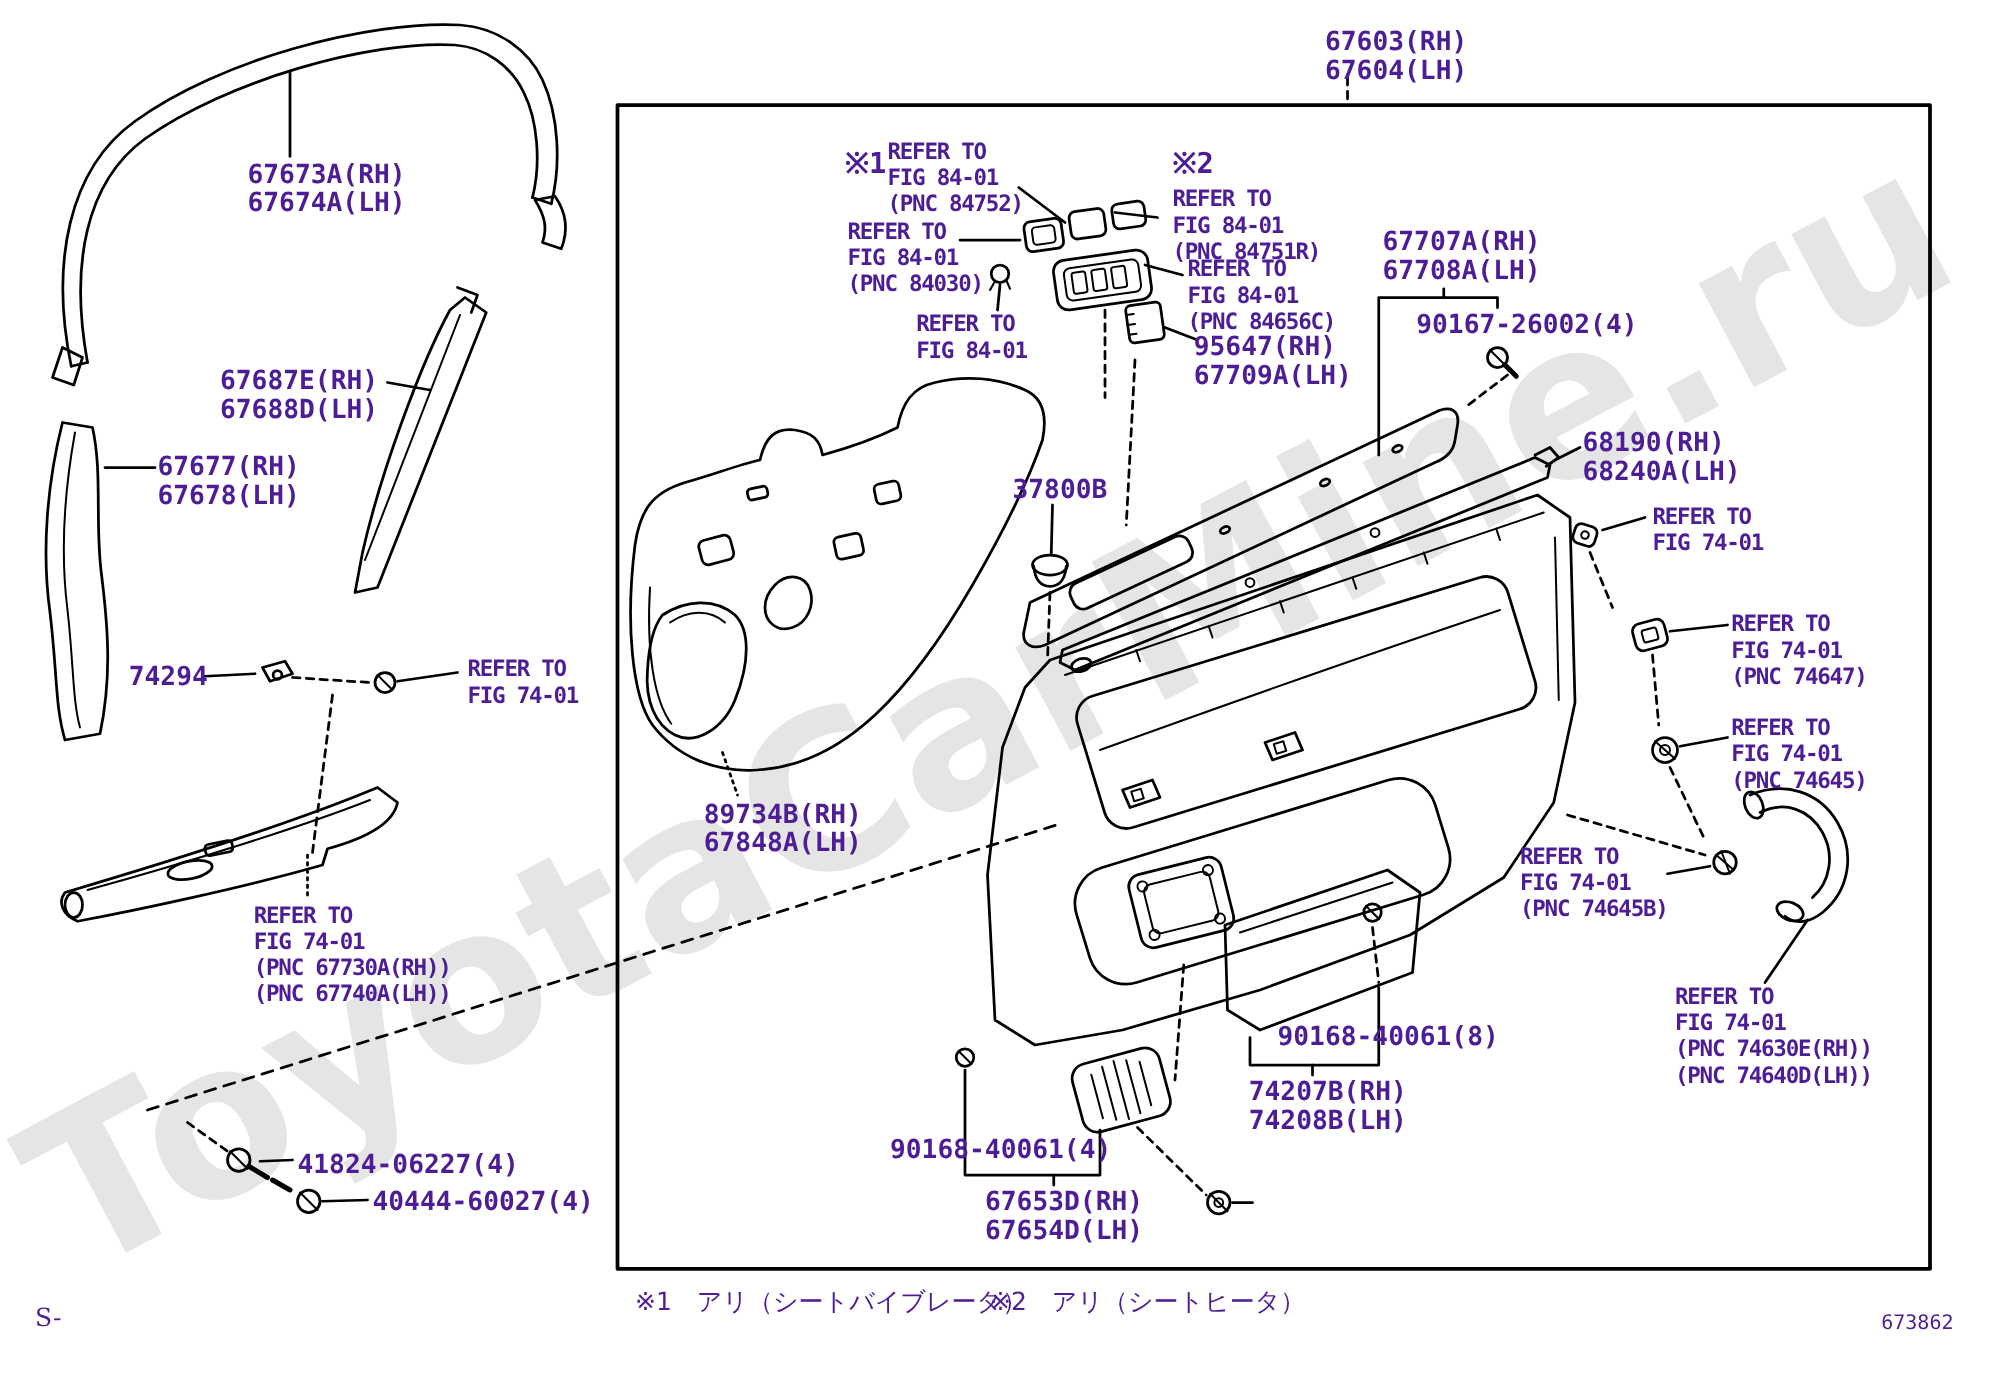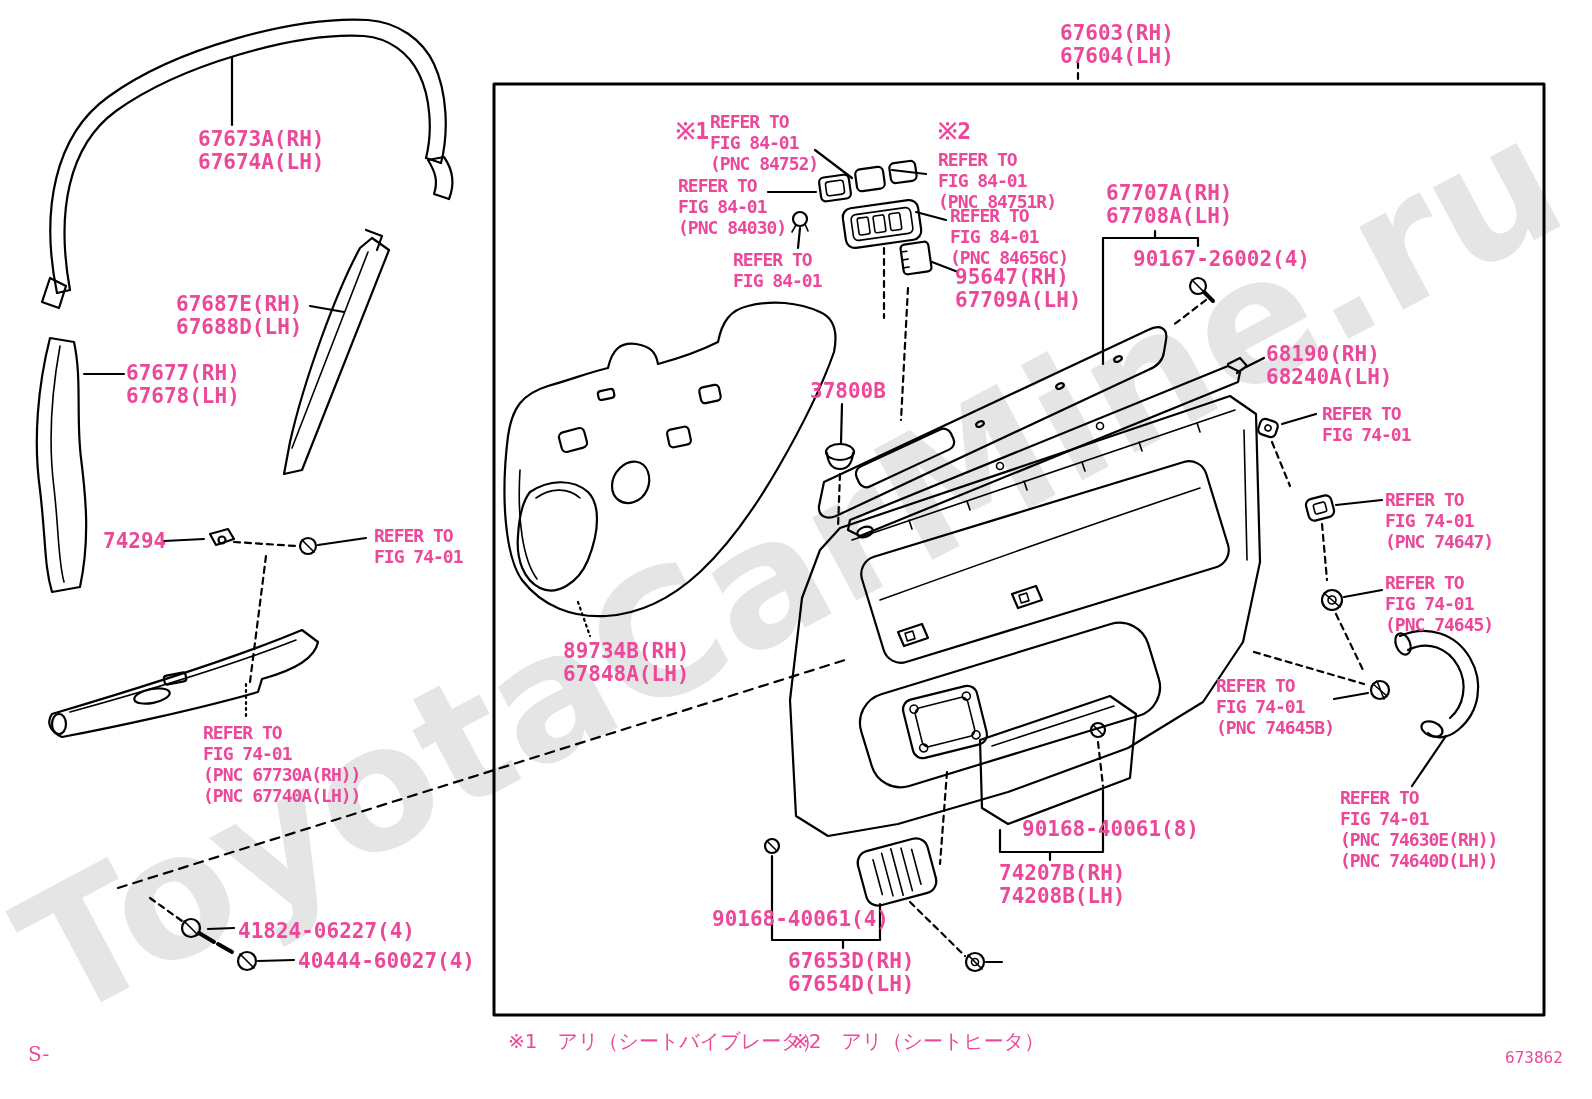--- a/index.html
+++ b/index.html
@@ -3,21 +3,21 @@
 <meta charset="utf-8">
 <style>
   html,body{margin:0;padding:0;background:#fff;}
   #stage{position:relative;width:1592px;height:1099px;background:#ffffff;overflow:hidden;
          font-family:"DejaVu Sans Mono", monospace;}
   #watermark{position:absolute;left:40px;top:868px;width:1800px;height:220px;
          font-family:"DejaVu Sans", sans-serif;font-weight:700;font-size:172px;
          color:rgba(40,40,40,0.12);transform:rotate(-28deg);transform-origin:0 50%;
          white-space:nowrap;user-select:none;}
   svg{position:absolute;left:0;top:0;}
-  .lbl{position:absolute;color:#ec4899;white-space:pre;}
+  .lbl{position:absolute;color:#4c1d95;white-space:pre;}
   .part{font-weight:700;font-size:21px;line-height:1.1;letter-spacing:0;}
   .refer{font-weight:700;font-size:18px;line-height:1.16;letter-spacing:-1px;}
   .note{font-weight:700;font-size:23px;line-height:1;}
   .foot{font-weight:400;font-size:20px;font-family:"DejaVu Sans","DejaVu Sans Mono",sans-serif;}
   .corner{font-family:"DejaVu Serif",serif;font-size:20px;}
   .sheet{font-size:16px;}
   .art{stroke:#000;fill:none;stroke-width:2.2;stroke-linecap:round;stroke-linejoin:round;}
   .thin{stroke-width:1.6;}
   .dash{stroke-dasharray:9 7;}
   .dash2{stroke-dasharray:6 5;}

